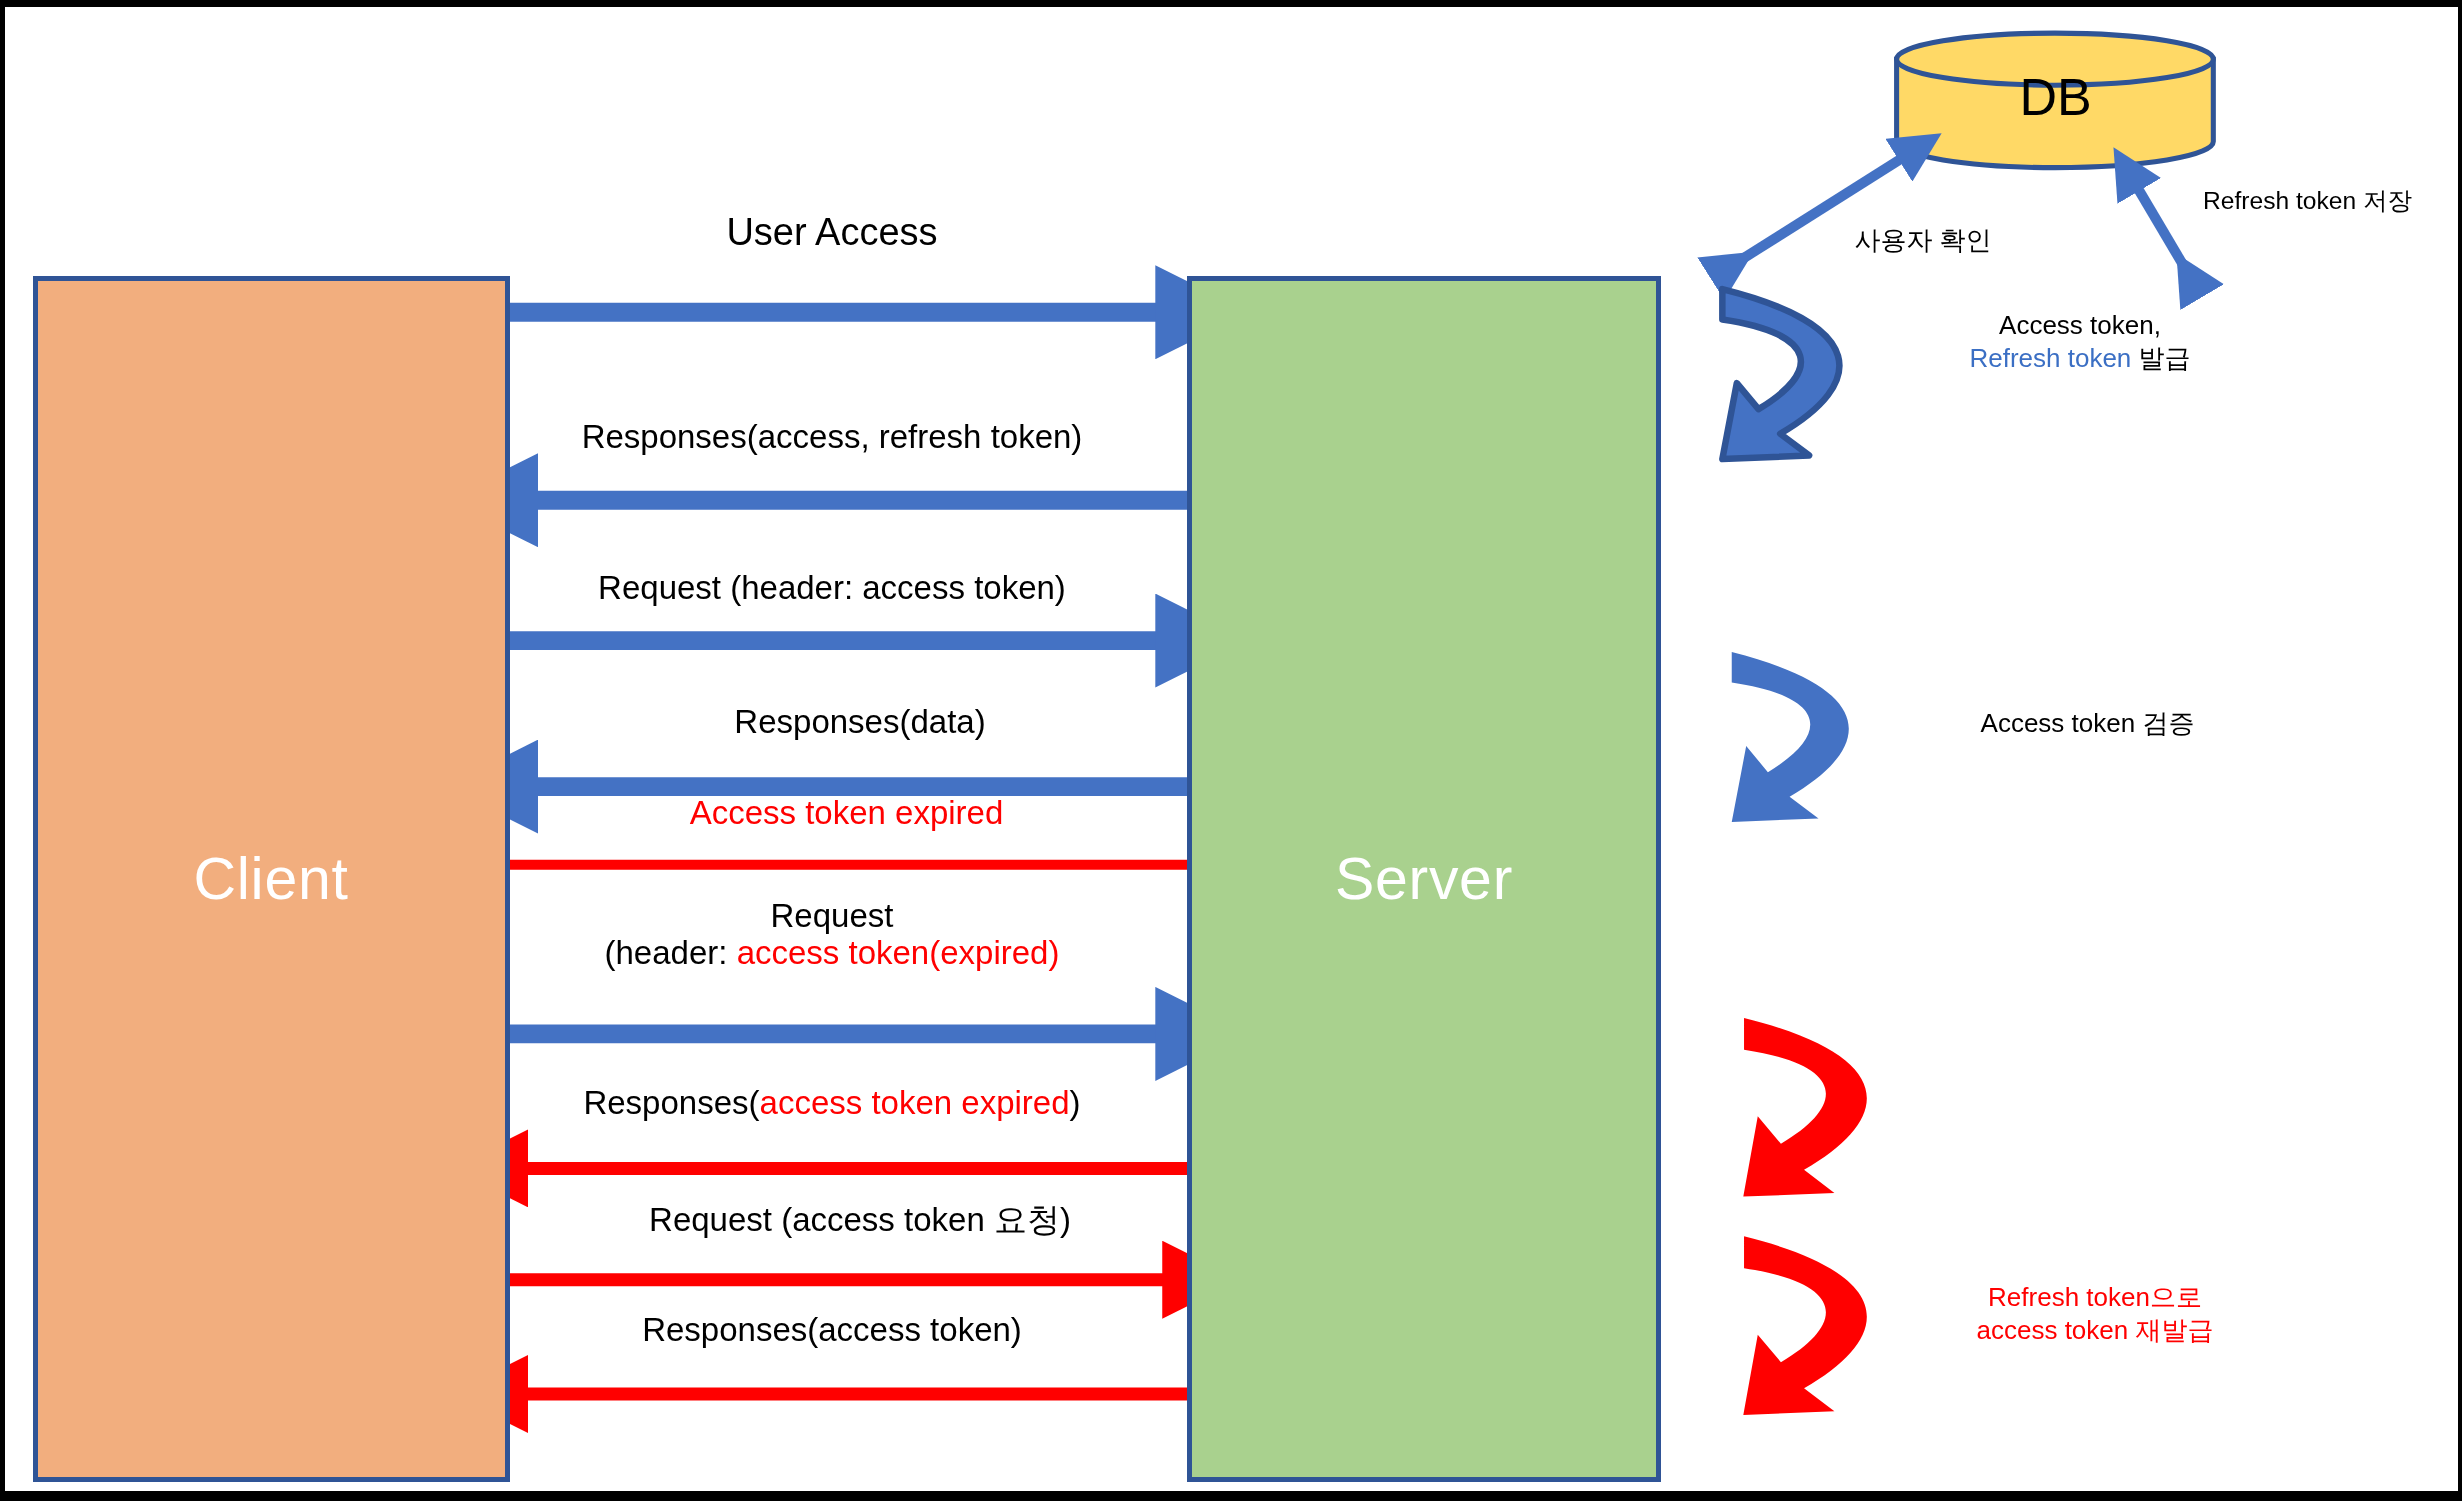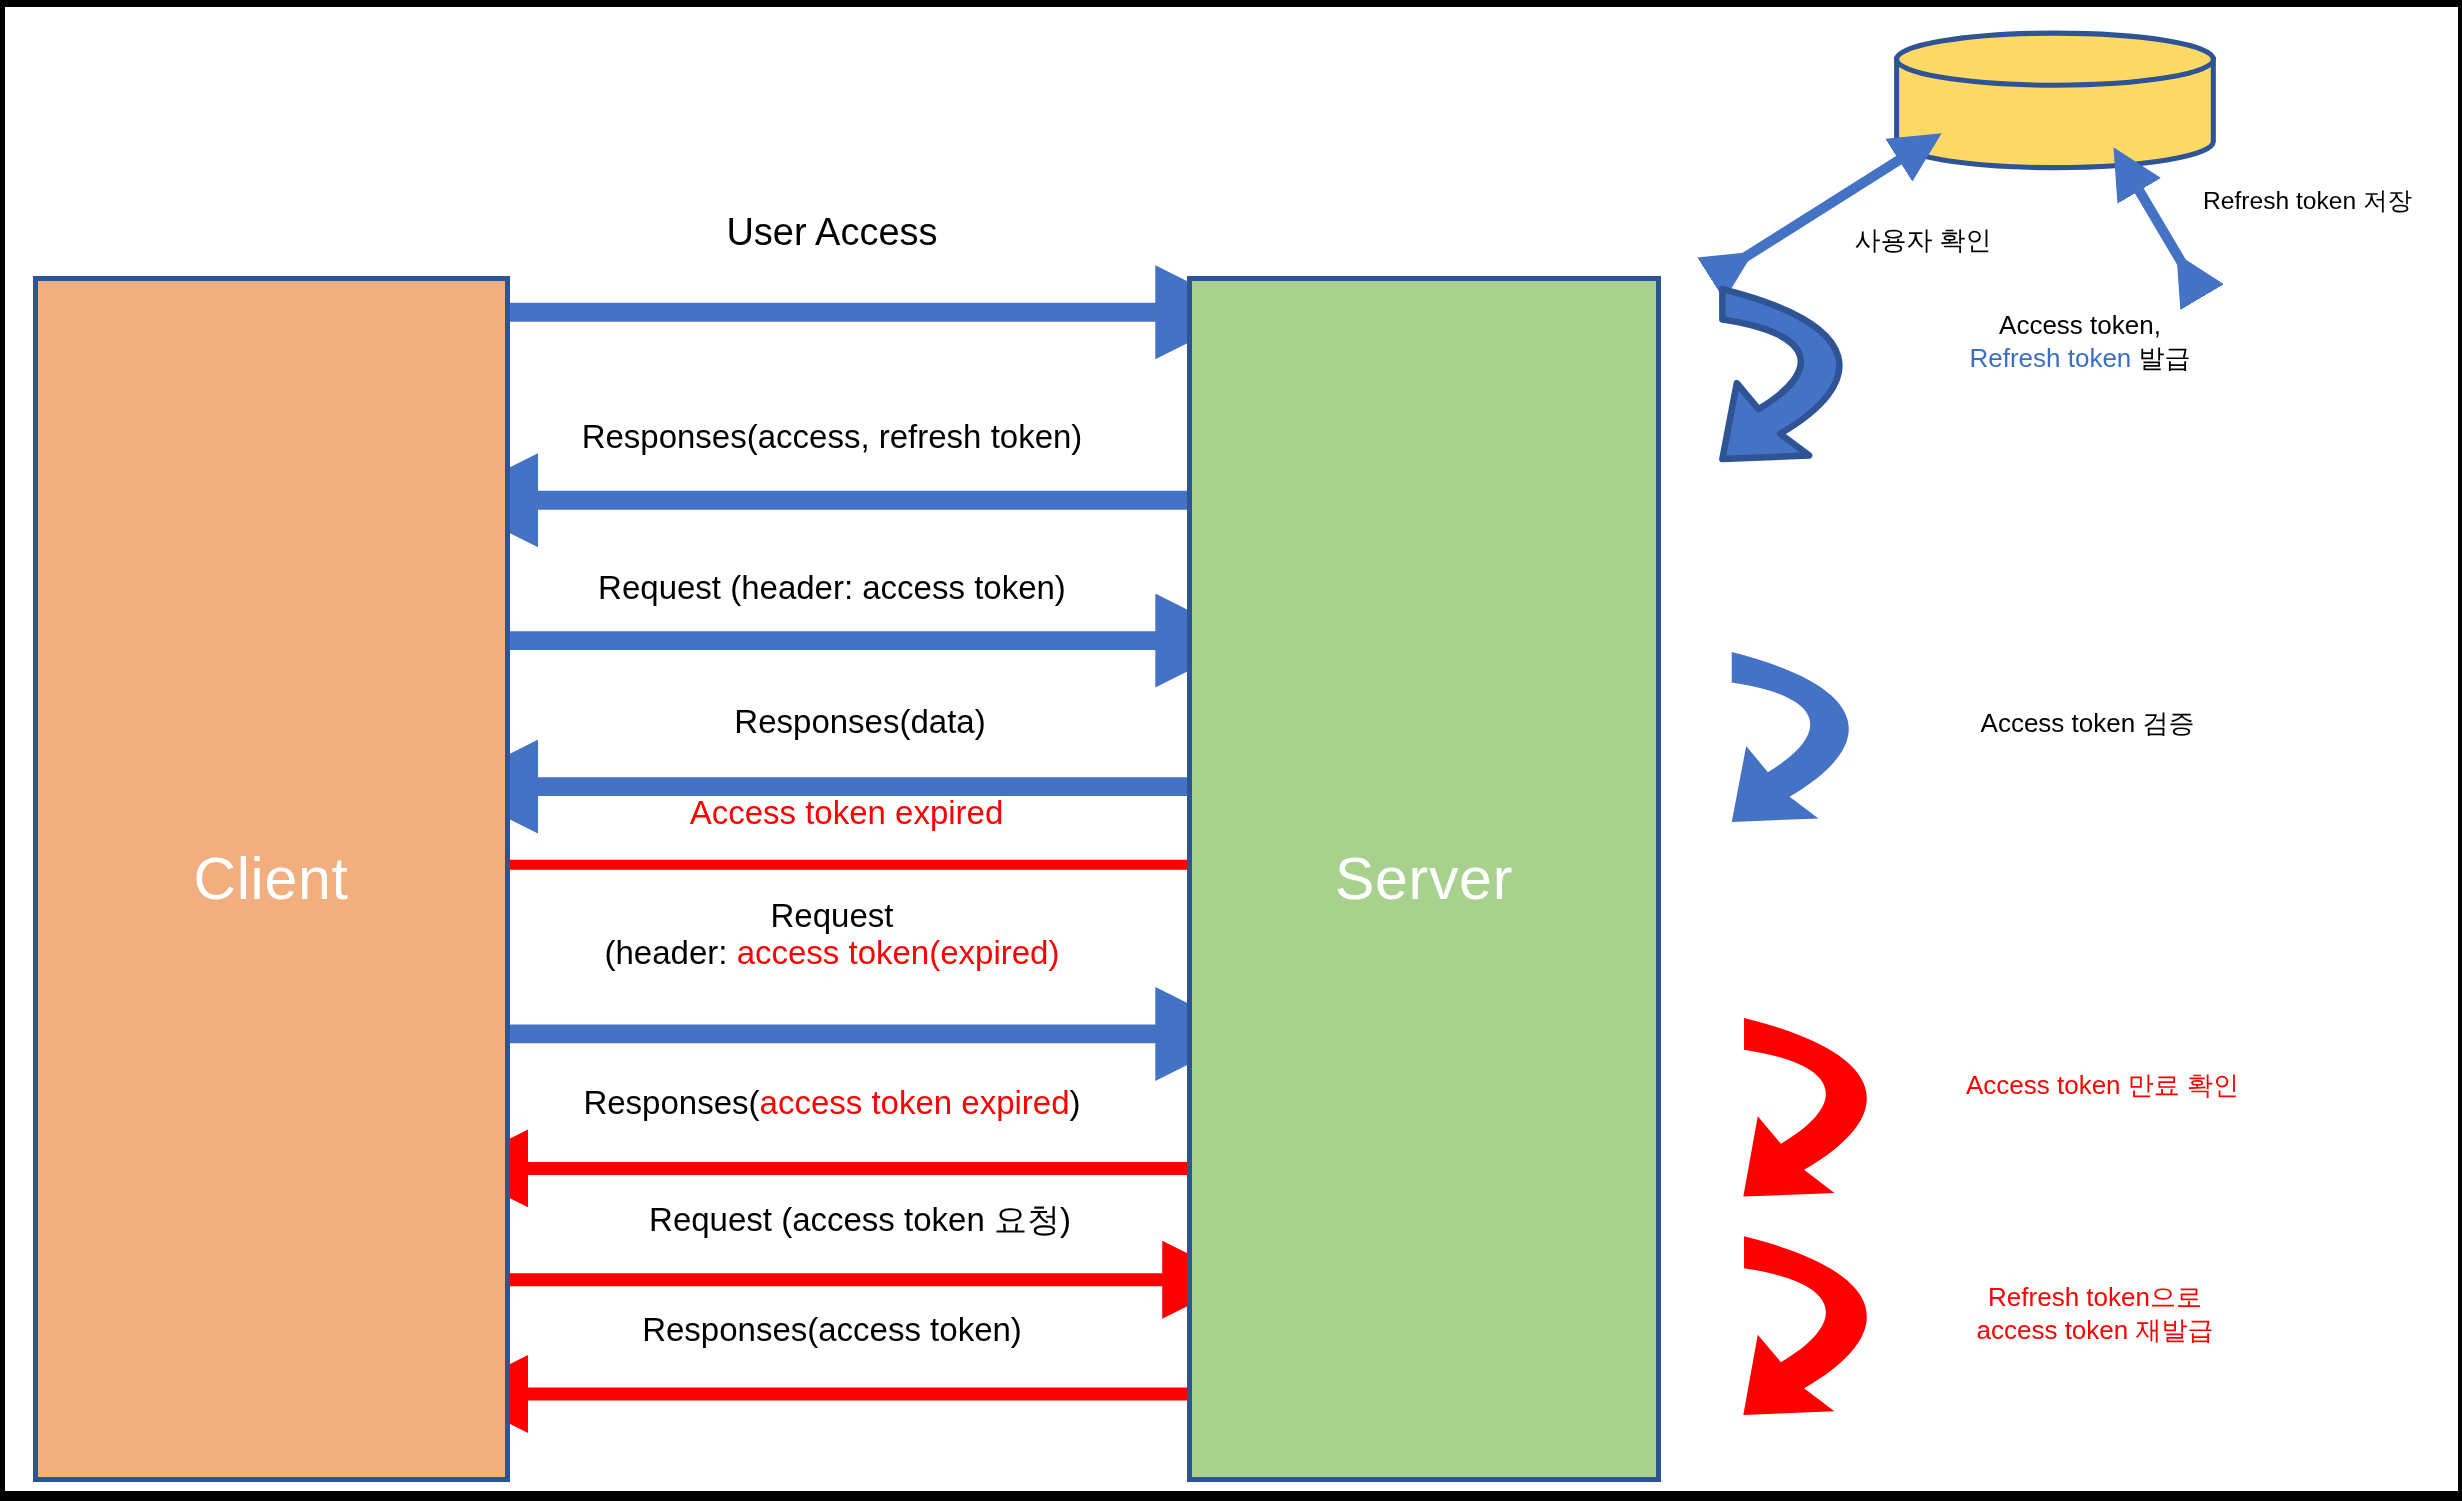--- a/index.html
+++ b/index.html
@@ -194,20 +194,23 @@
   </svg>
 
   <div id="client-box" class="lifeline-box">
     <span class="lifeline-label">Client</span>
   </div>
 
   <div id="server-box" class="lifeline-box">
     <span class="lifeline-label">Server</span>
   </div>
 
+  <div id="db-shape">
+    <span class="db-label">DB</span>
+  </div>
 
   <div class="msg-label" style="left:500px; top:204px; width:654px; font-size:38px;">User Access</div>
 
   <div class="msg-label" style="left:500px; top:412px; width:654px;">Responses(access, refresh token)</div>
 
   <div class="msg-label" style="left:500px; top:563px; width:654px;">Request (header: access token)</div>
 
   <div class="msg-label" style="left:500px; top:697px; width:654px;margin-left:28px;">Responses(data)</div>
 
   <div class="msg-label" style="left:500px; top:788px; width:683px; color:#FF0000;">Access token expired</div>
@@ -229,21 +232,20 @@
 
   <div class="note small" style="left:2198px; top:179px; width:253px; text-align:left;">Refresh token 저장</div>
 
   <div class="note" style="left:1851px; top:302px; width:448px;">
     <span>Access token,</span><br>
     <span class="blue-txt">Refresh token</span><span> 발급</span>
   </div>
 
   <div class="note" style="left:1880px; top:700px; width:405px;">Access token 검증</div>
 
-  <div class="note red-note" style="left:1866px; top:1062px; width:463px;">Access token 만료 확인</div>
 
   <div class="note red-note" style="left:1866px; top:1274px; width:448px;">
     <span>Refresh token으로</span><br>
     <span>access token 재발급</span>
   </div>
 
 </div>
 
 
 </body></html>

